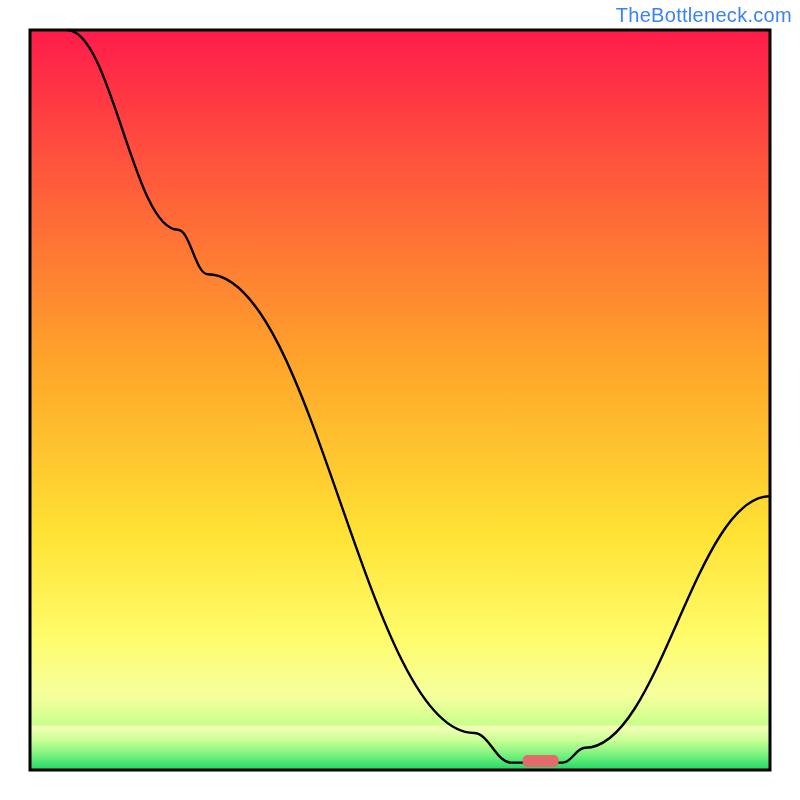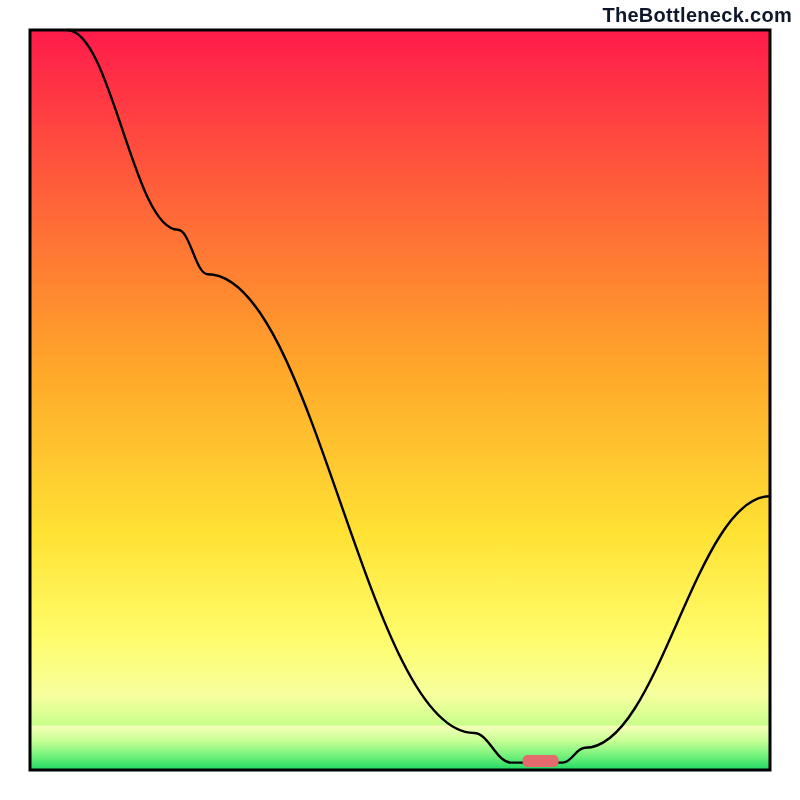--- a/index.html
+++ b/index.html
@@ -8,23 +8,23 @@
     width: 800px;
     height: 800px;
     background: #ffffff;
     font-family: Arial, Helvetica, sans-serif;
     overflow: hidden;
   }
   .watermark {
     position: absolute;
     top: 4px;
     right: 8px;
-    color: #0f172a;
+    color: #3b82f6;
     font-size: 20px;
-    font-weight: 700;
+    font-weight: 400;
     letter-spacing: 0.3px;
   }
   .chart-outer {
     position: absolute;
     left: 0;
     top: 0;
     width: 800px;
     height: 800px;
   }
   svg {

